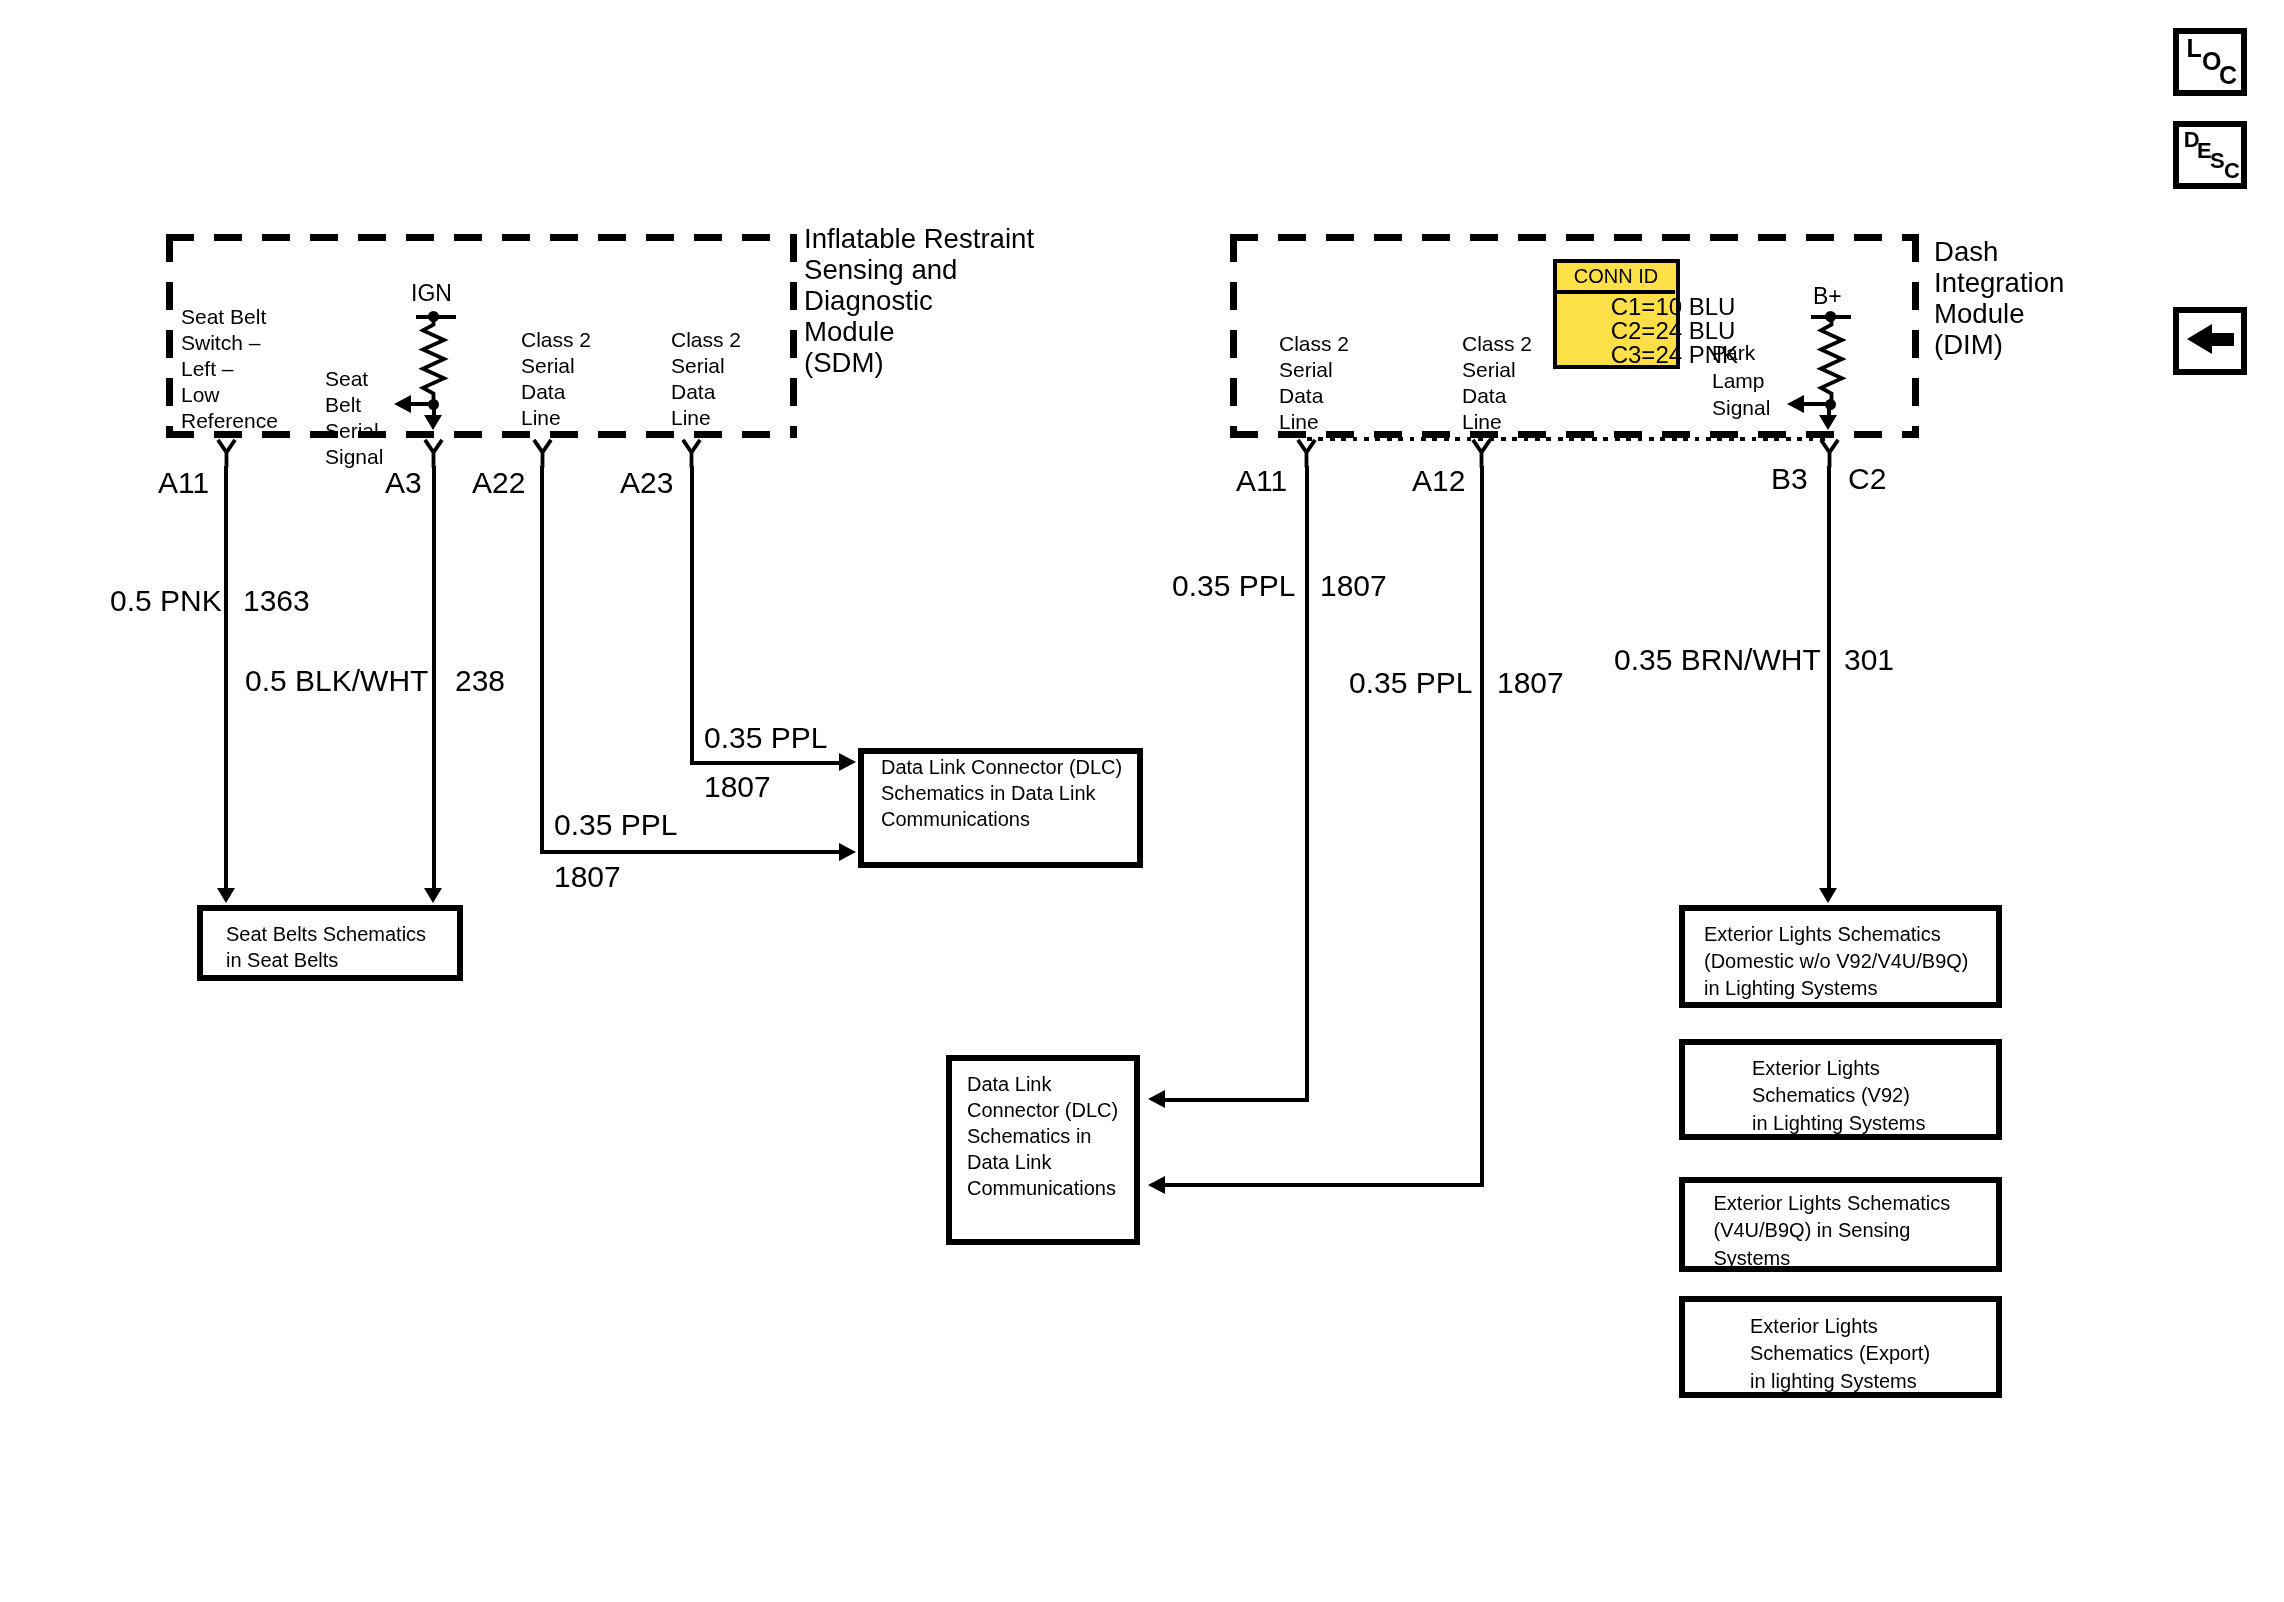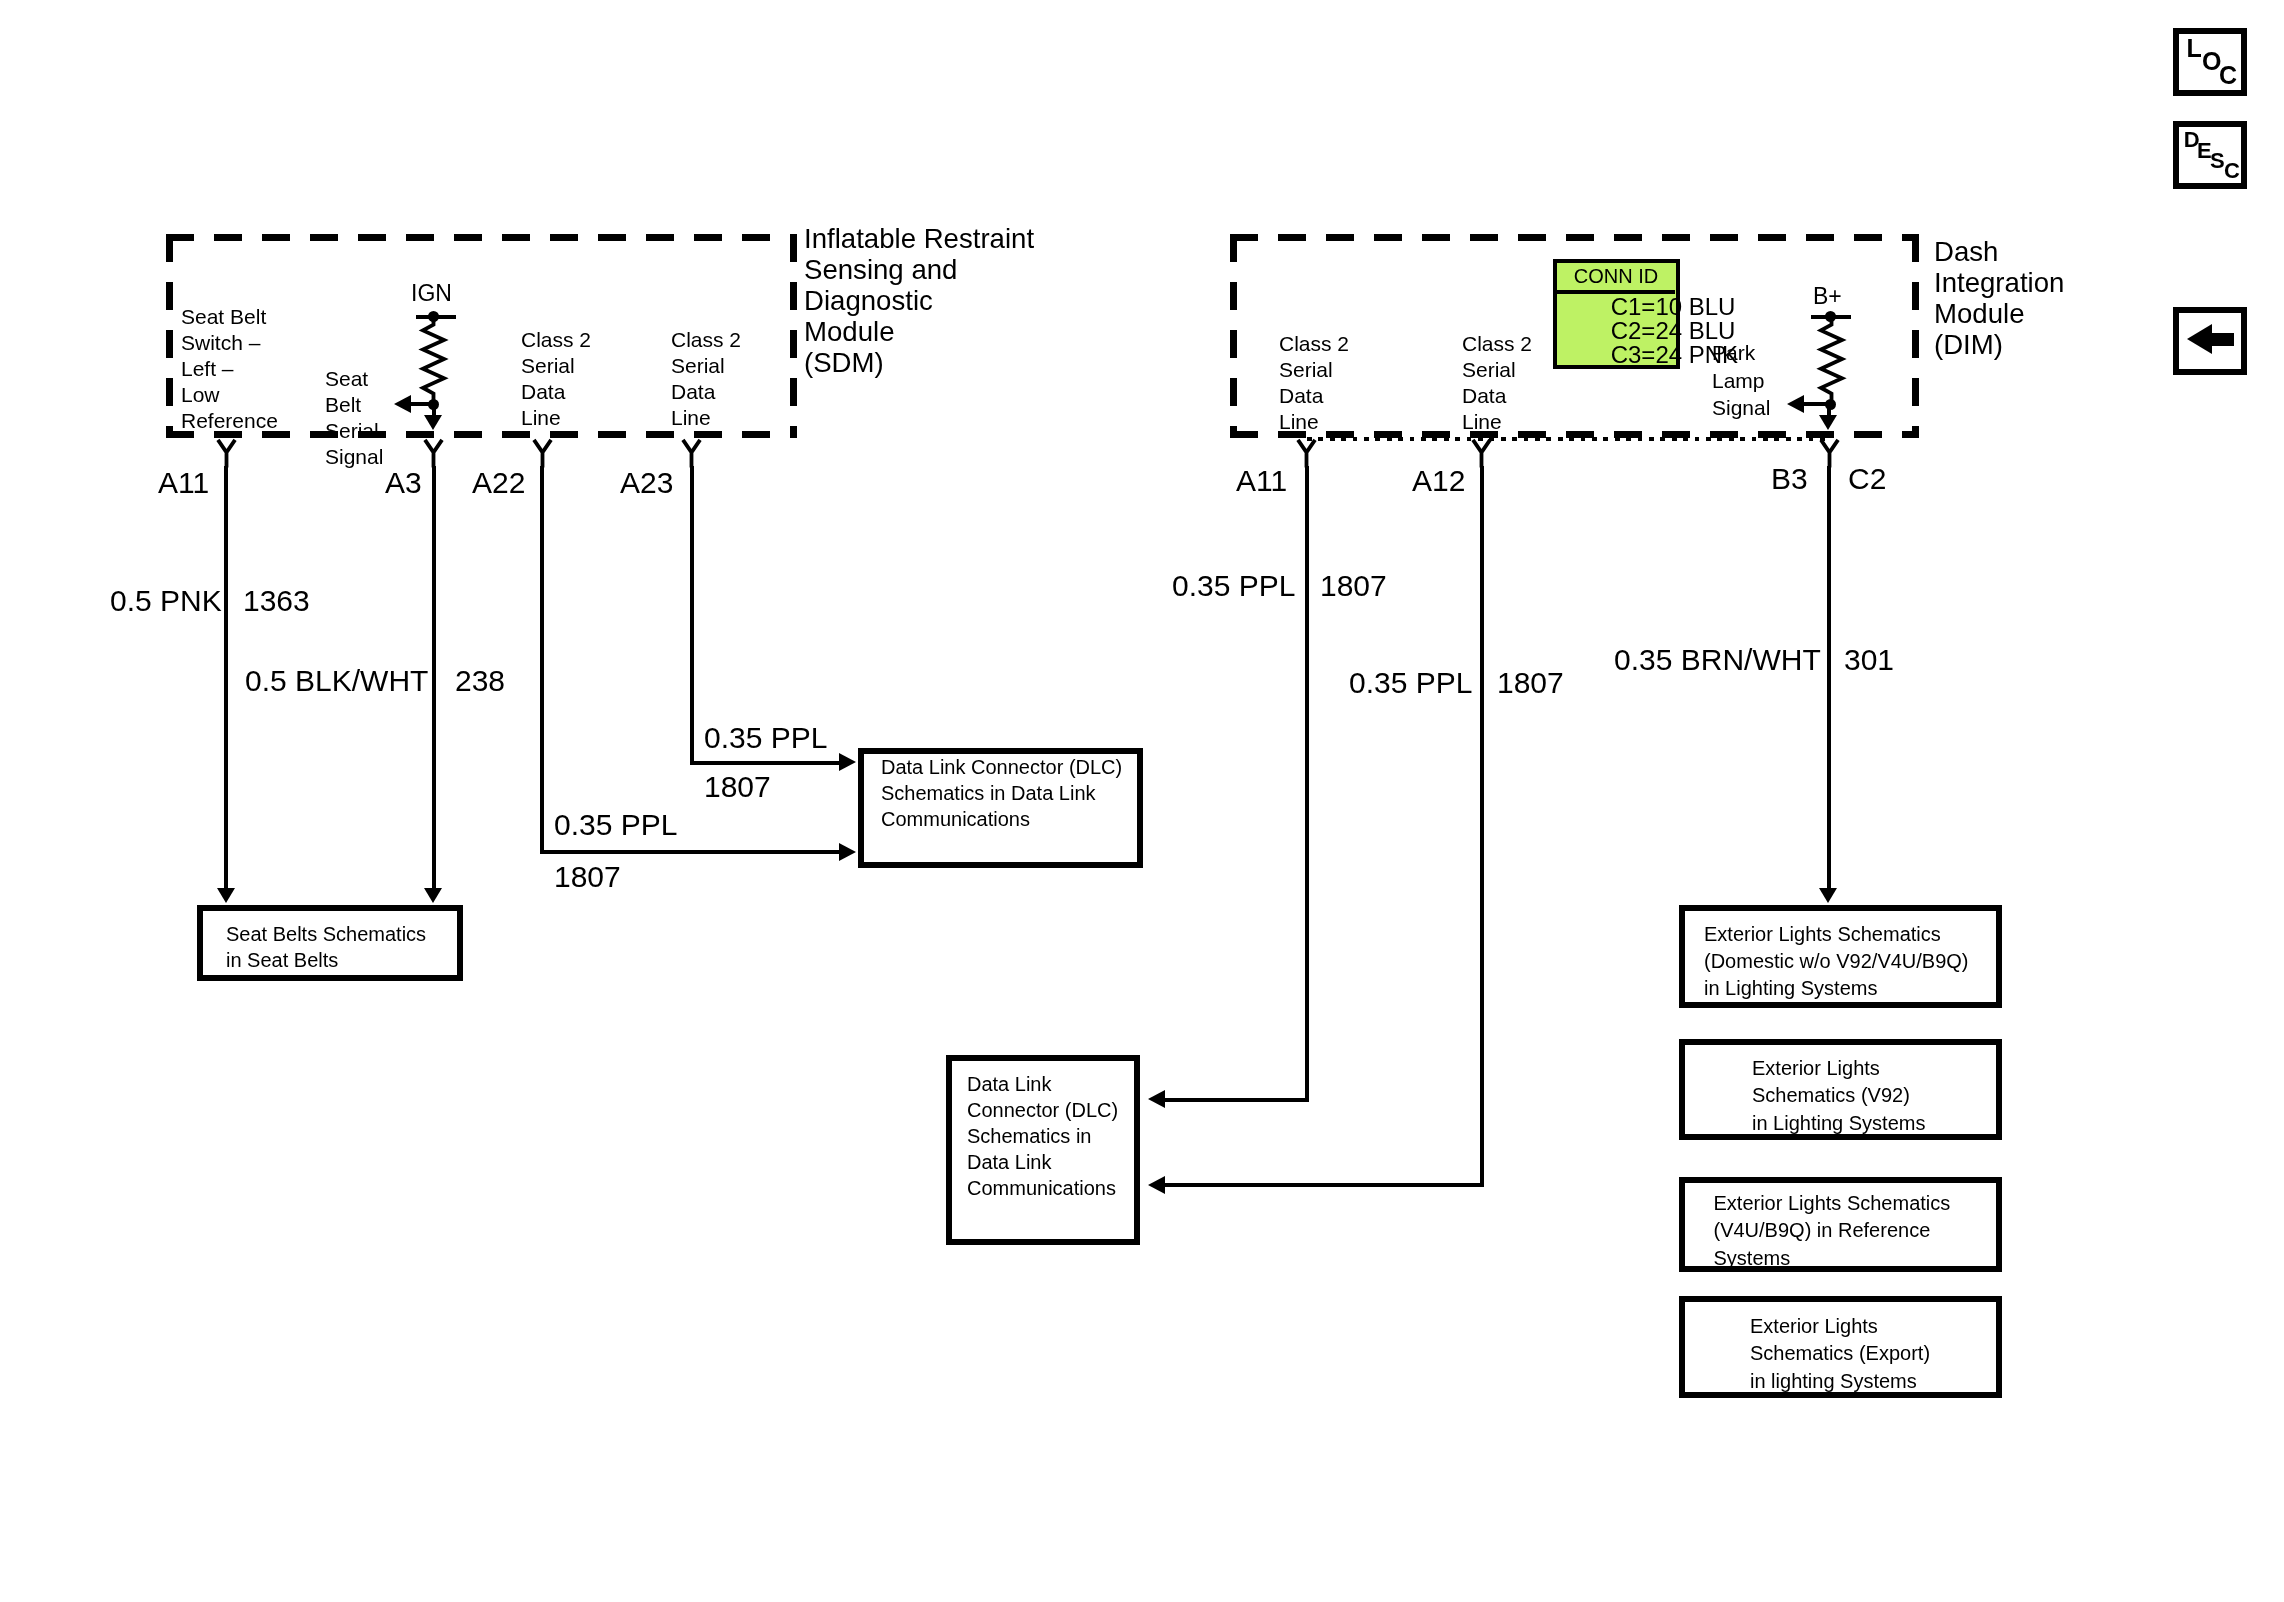--- a/index.html
+++ b/index.html
@@ -154,21 +154,21 @@
     <div>Data</div>
     <div>Line</div>
   </div>
   <div class="txt" style="left:1462px;top:331px;">
     <div>Class 2</div>
     <div>Serial</div>
     <div>Data</div>
     <div>Line</div>
   </div>
 
-  <div class="abs" style="left:1553px;top:259px;width:127px;height:110px;border:4.8px solid #000;box-sizing:border-box;background:#bef264;padding-left:32px;">
+  <div class="abs" style="left:1553px;top:259px;width:127px;height:110px;border:4.8px solid #000;box-sizing:border-box;background:#fde047;padding-left:32px;">
     <div class="abs" style="left:0;top:1.9px;width:118px;text-align:center;font-size:20px;">CONN ID</div>
     <div class="abs" style="left:0;top:27px;width:118px;height:3.8px;background:#000;"></div>
     <div class="abs" style="left:5.7px;top:32px;font-size:24px;line-height:24px;white-space:nowrap;margin-left:48px;">
       <div>C1=10 BLU</div>
       <div>C2=24 BLU</div>
       <div>C3=24 PNK</div>
     </div>
   </div>
 
   <div class="txt" style="left:1712px;top:339px;line-height:27.6px;">
@@ -240,21 +240,21 @@
   <div class="refbox" style="left:1679px;top:1039px;width:323px;height:101px;">
     <div class="inner" style="left:67px;top:9.5px;line-height:27.6px;">
       <div>Exterior Lights</div>
       <div>Schematics (V92)</div>
       <div>in Lighting Systems</div>
     </div>
   </div>
   <div class="refbox" style="left:1679px;top:1177px;width:323px;height:95px;">
     <div class="inner" style="left:28.5px;top:6.7px;line-height:27.6px;">
       <div>Exterior Lights Schematics</div>
-      <div>(V4U/B9Q) in Reference</div>
+      <div>(V4U/B9Q) in Sensing</div>
       <div>Systems</div>
     </div>
   </div>
   <div class="refbox" style="left:1679px;top:1296px;width:323px;height:102px;">
     <div class="inner" style="left:65px;top:10.5px;line-height:27.6px;">
       <div>Exterior Lights</div>
       <div>Schematics (Export)</div>
       <div>in lighting Systems</div>
     </div>
   </div>

